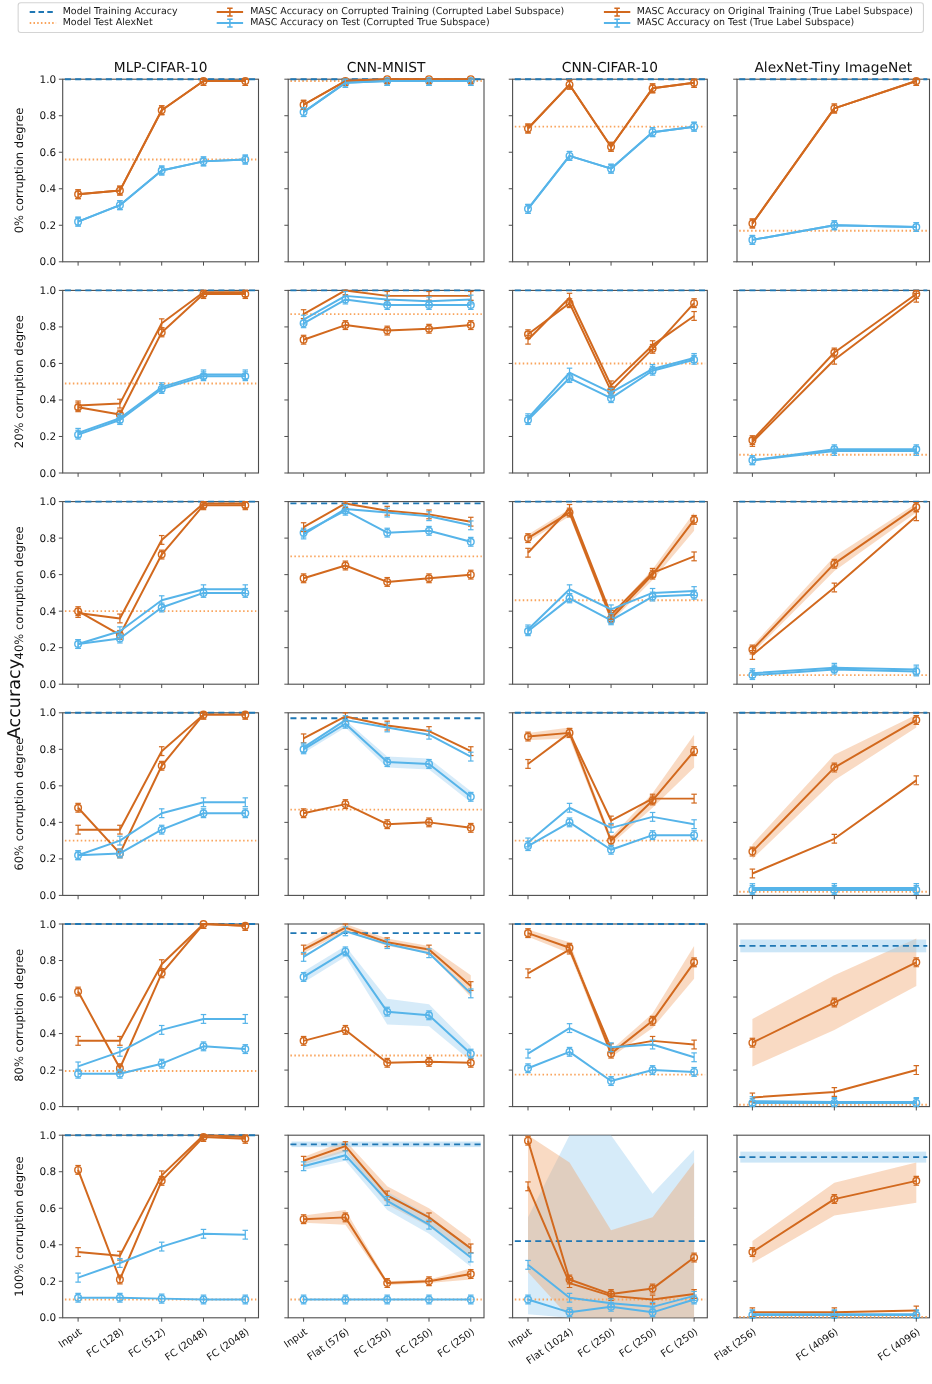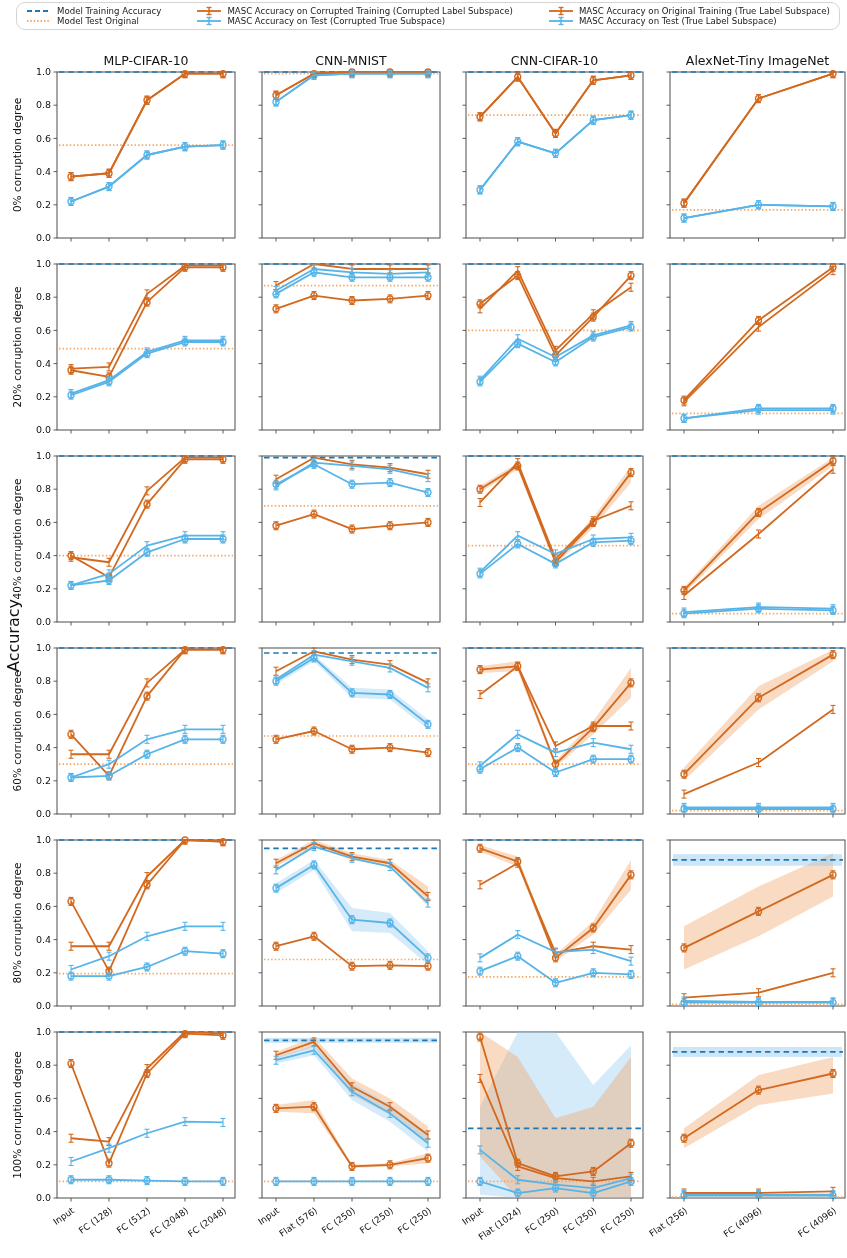--- a/index.html
+++ b/index.html
@@ -1,19 +1,19 @@
 <!DOCTYPE html>
 <html><head>
 <meta charset="utf-8">
 <style>
   html,body{margin:0;padding:0;background:#fff;}
   #page{position:relative;width:847px;height:1258px;background:#fff;
         font-family:"DejaVu Sans","Liberation Sans",sans-serif;overflow:hidden;}
   #legend-box{position:absolute;left:16px;top:2px;width:824px;box-sizing:border-box;
-    border:1px solid #d4d4d4;border-radius:9px;background:#fff;
+    border:1px solid #d4d4d4;border-radius:3px;background:#fff;
     display:grid;grid-template-rows:repeat(2,auto);grid-auto-flow:column;
     column-gap:16px;row-gap:0px;padding:3px 9px;align-items:center;justify-content:space-between;}
   .legend-item{display:flex;align-items:center;gap:5px;white-space:nowrap;}
   .legend-item span{font-size:8.6px;color:#1a1a1a;}
   #chart-svg{position:absolute;left:0;top:0;}
   #ylabel{position:absolute;left:-42px;top:626px;width:110px;text-align:center;
     transform:rotate(-90deg);font-size:16px;color:#111;}
   #xlabel{position:absolute;left:0;top:1303px;width:847px;
     font-size:22px;color:#111;}
 </style>
@@ -25,21 +25,21 @@
       <div class="legend-item">
         <svg width="26" height="10">
           <line x1="1" x2="25" y1="5" y2="5" stroke="#1f77b4" stroke-width="1.8" stroke-dasharray="5,3"></line>
         </svg>
         <span>Model Training Accuracy</span>
       </div>
       <div class="legend-item">
         <svg width="26" height="10">
           <line x1="1" x2="25" y1="5" y2="5" stroke="#f9a45c" stroke-width="1.8" stroke-dasharray="1.4,2"></line>
         </svg>
-        <span>Model Test Original</span>
+        <span>Model Test AlexNet</span>
       </div>
       <div class="legend-item">
         <svg width="26" height="10">
           <line x1="1" x2="25" y1="5" y2="5" stroke="#d2691e" stroke-width="1.8"></line>
           <line x1="13" x2="13" y1="1.5" y2="8.5" stroke="#d2691e" stroke-width="1.4"></line>
           <line x1="10.5" x2="15.5" y1="1.5" y2="1.5" stroke="#d2691e" stroke-width="1.4"></line>
           <line x1="10.5" x2="15.5" y1="8.5" y2="8.5" stroke="#d2691e" stroke-width="1.4"></line>
         </svg>
         <span>MASC Accuracy on Corrupted Training (Corrupted Label Subspace)</span>
       </div>

